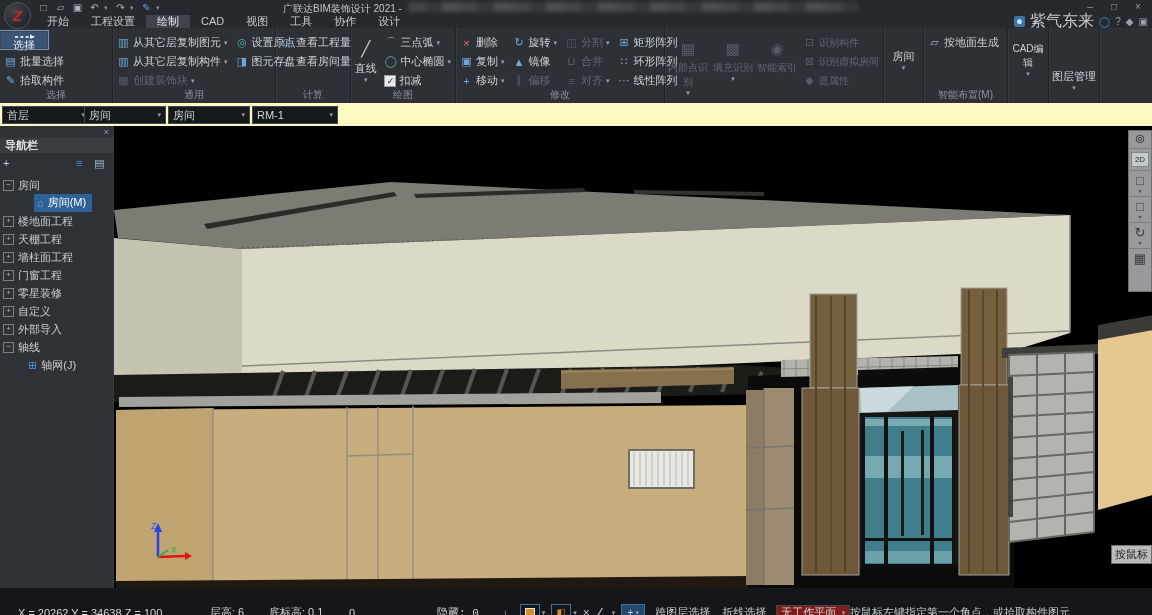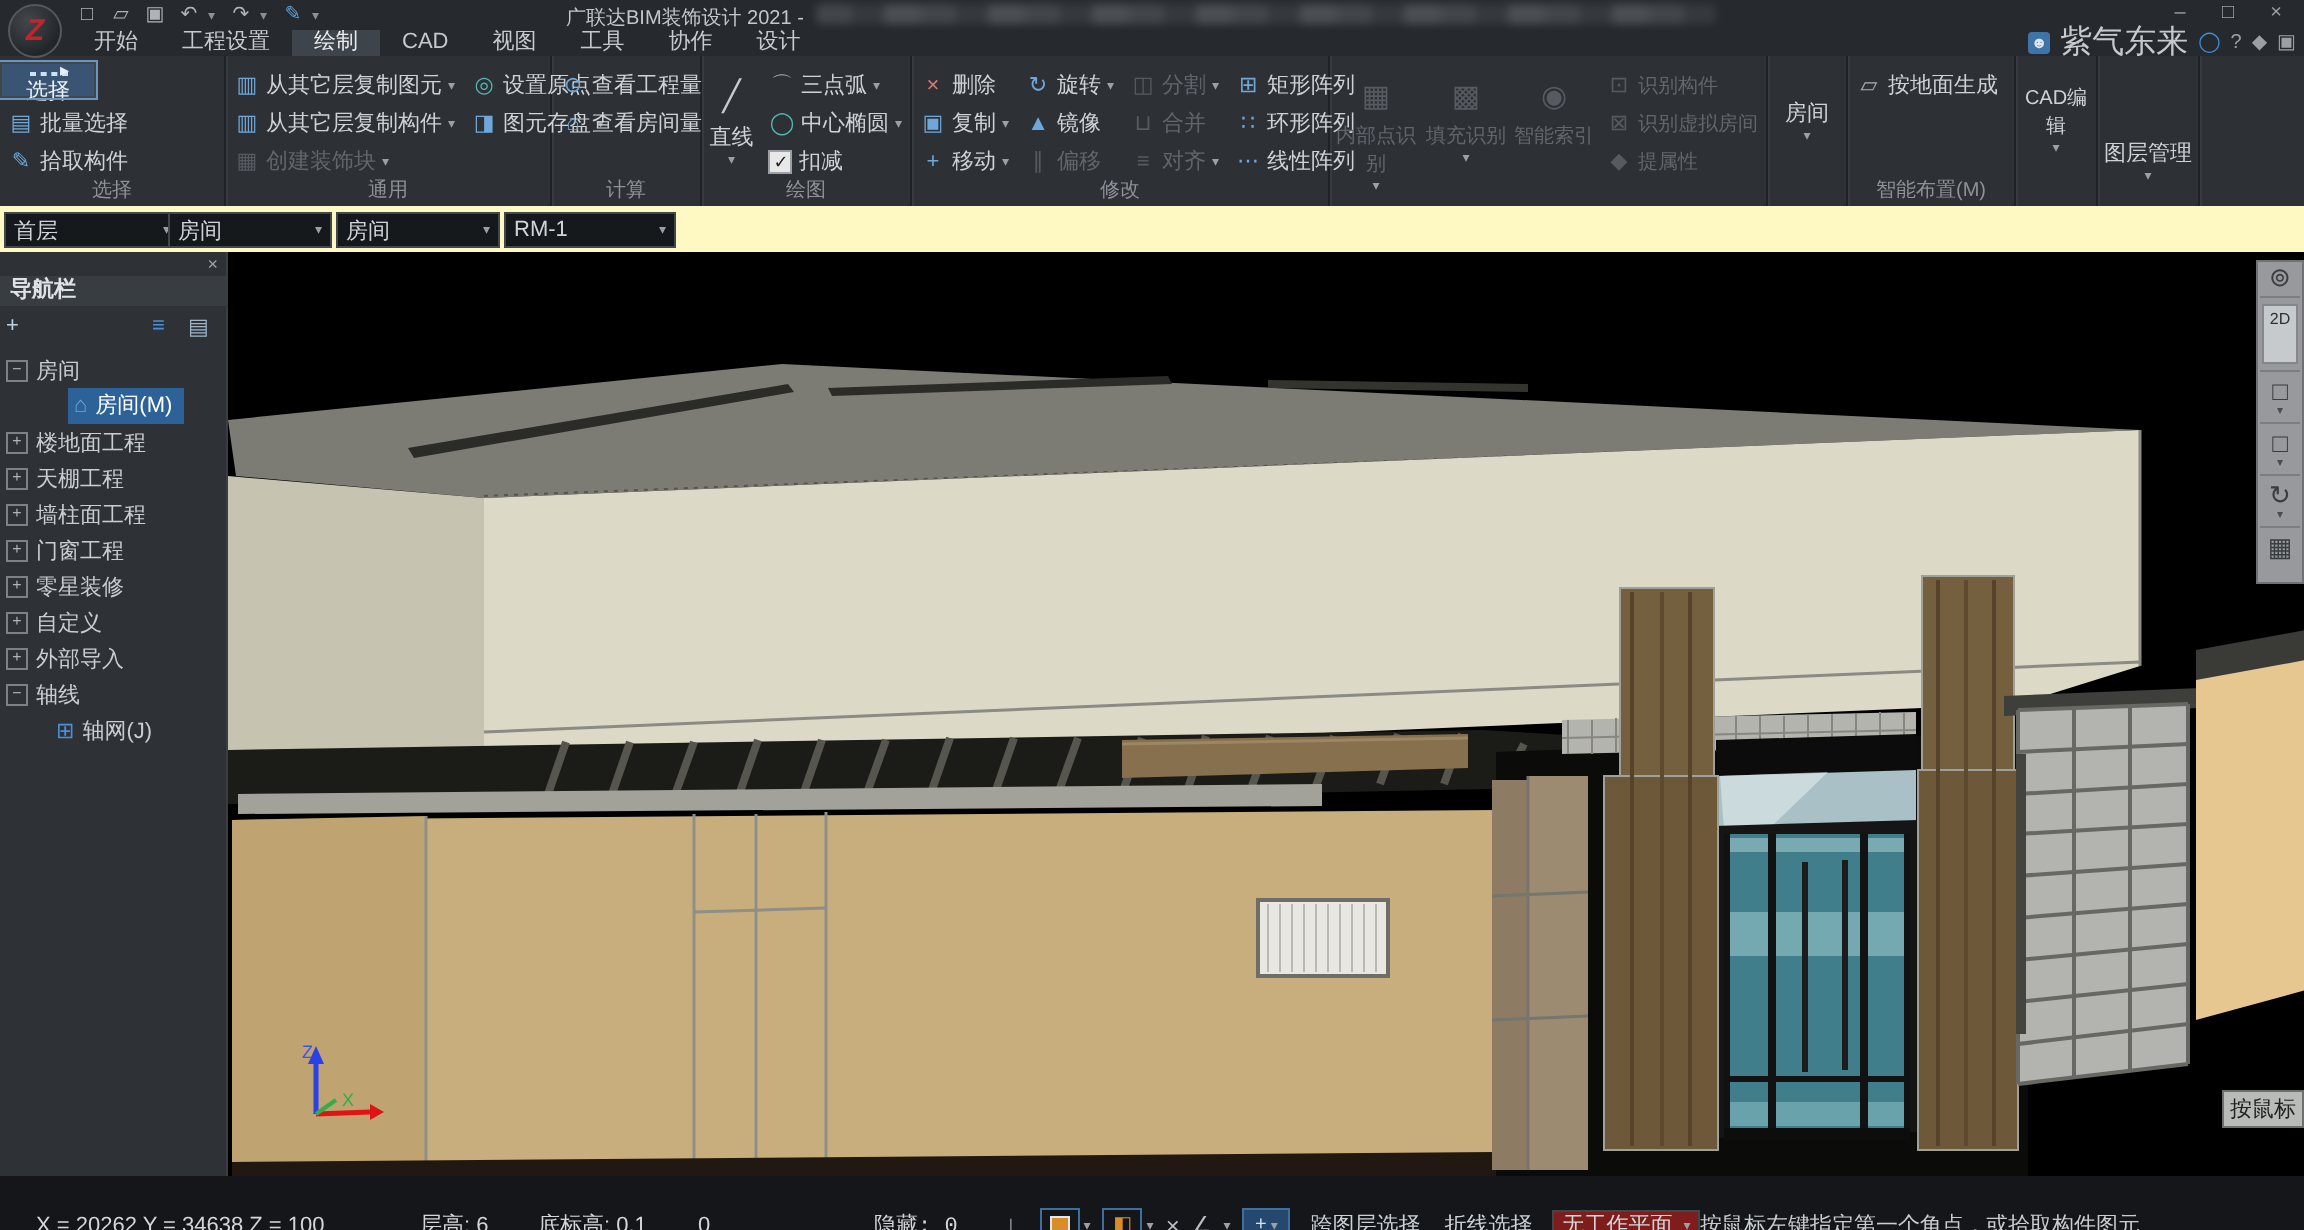--- a/index.html
+++ b/index.html
@@ -85,21 +85,21 @@
 
   .viewport{position:relative;flex:1;height:462px;background:#000;overflow:hidden;}
   .scene{position:absolute;left:0;top:0;}
 
   
   .vtool{position:absolute;left:1014px;top:4px;width:24px;height:162px;background:#97999c;
          border:1px solid #6f7174;box-sizing:border-box;display:flex;flex-direction:column;align-items:center;}
   .vtool .vi{font-size:13px;color:#3a3d40;line-height:15px;height:15px;}
   .vtool .vc{font-size:6px;color:#4a4d50;line-height:6px;height:6px;}
   .vtool .vsep{width:20px;height:1px;background:#7b7e81;margin:2px 0;}
-  .v2d{width:18px;height:30px;background:#c6cacd;border:1px solid #83878b;color:#2e3134;
+  .v2d{width:18px;height:15px;background:#c6cacd;border:1px solid #83878b;color:#2e3134;
        font-size:8px;line-height:14px;text-align:center;box-sizing:border-box;margin:1px 0;}
 
   .vtooltip{position:absolute;right:0;top:419px;background:#b9bbb8;border:1px solid #6f6f6f;
             color:#222;font-size:11px;padding:1px 3px;white-space:nowrap;}
 
   
   .statusbar{position:absolute;left:0;top:588px;width:1152px;height:27px;background:#141619;color:#d4d7da;}
   .sb-abs{position:absolute;top:11px;height:27px;display:flex;align-items:center;font-size:11px;white-space:nowrap;margin-left:12px;}
   .sico{color:#b9bfc5;font-size:11px;margin-right:6px;}
   .ucsbox{width:18px;height:15px;border:1px solid #3f6f9e;display:flex;align-items:center;justify-content:center;margin-right:2px;}

